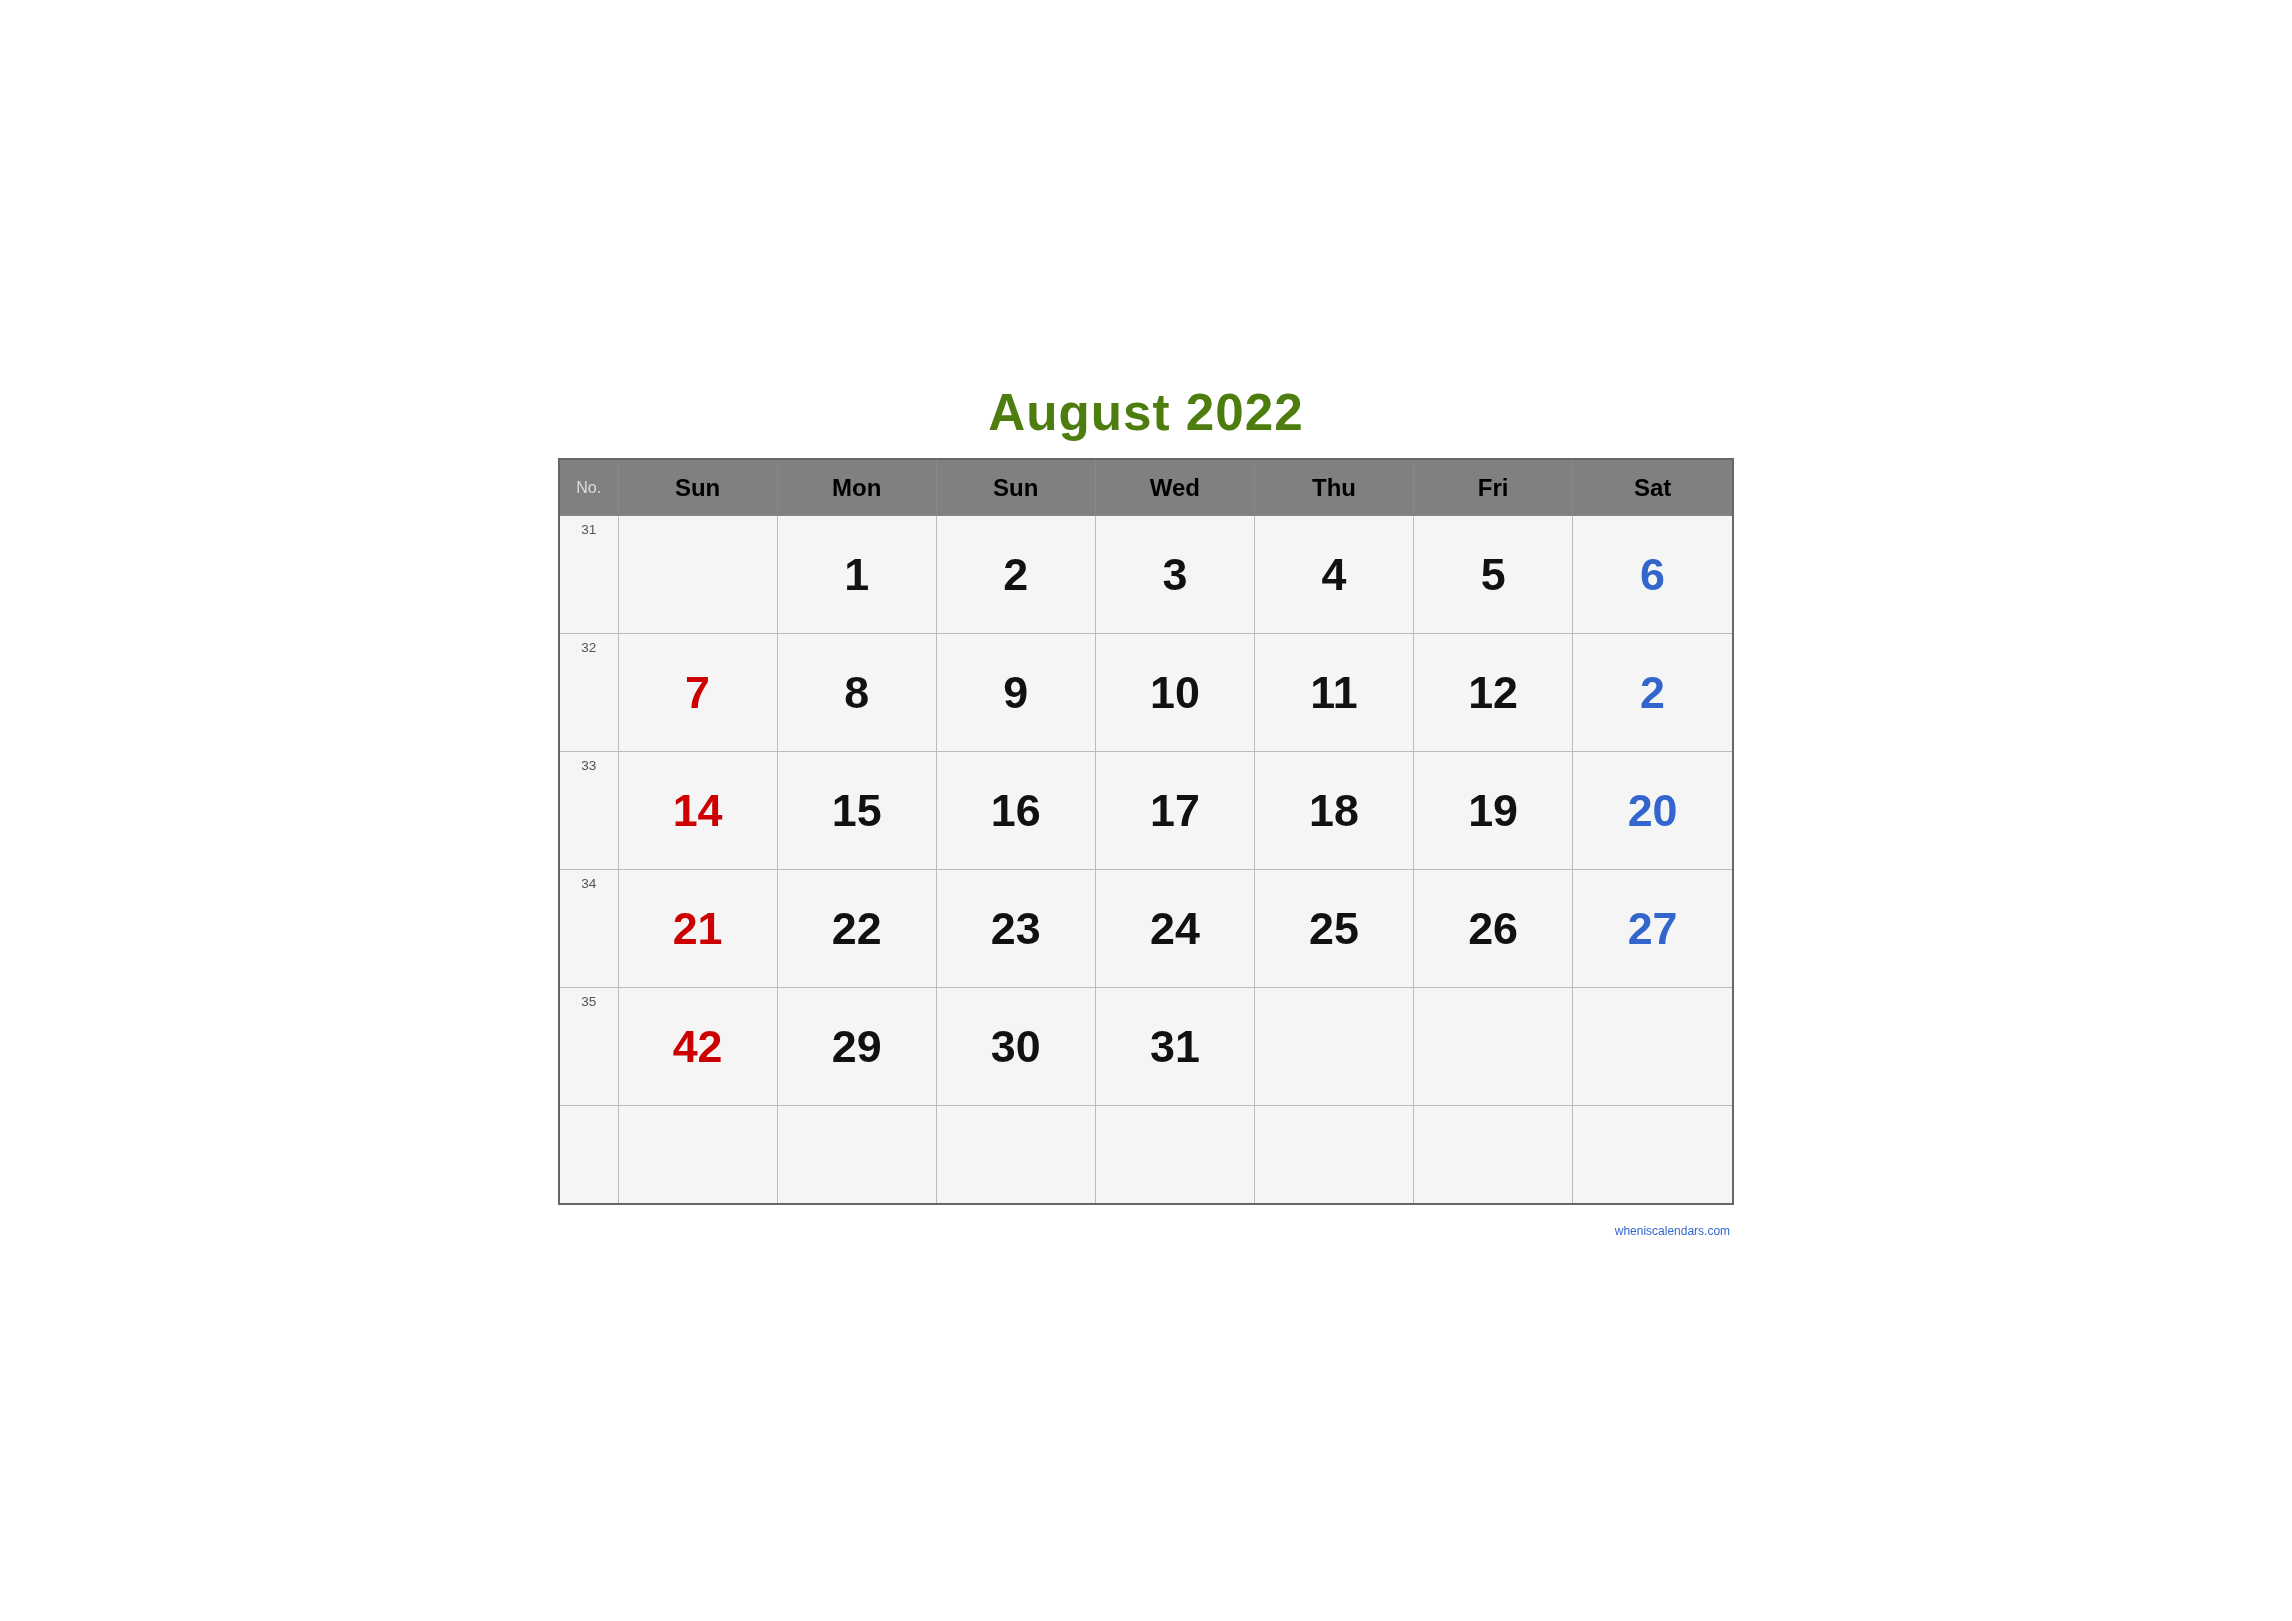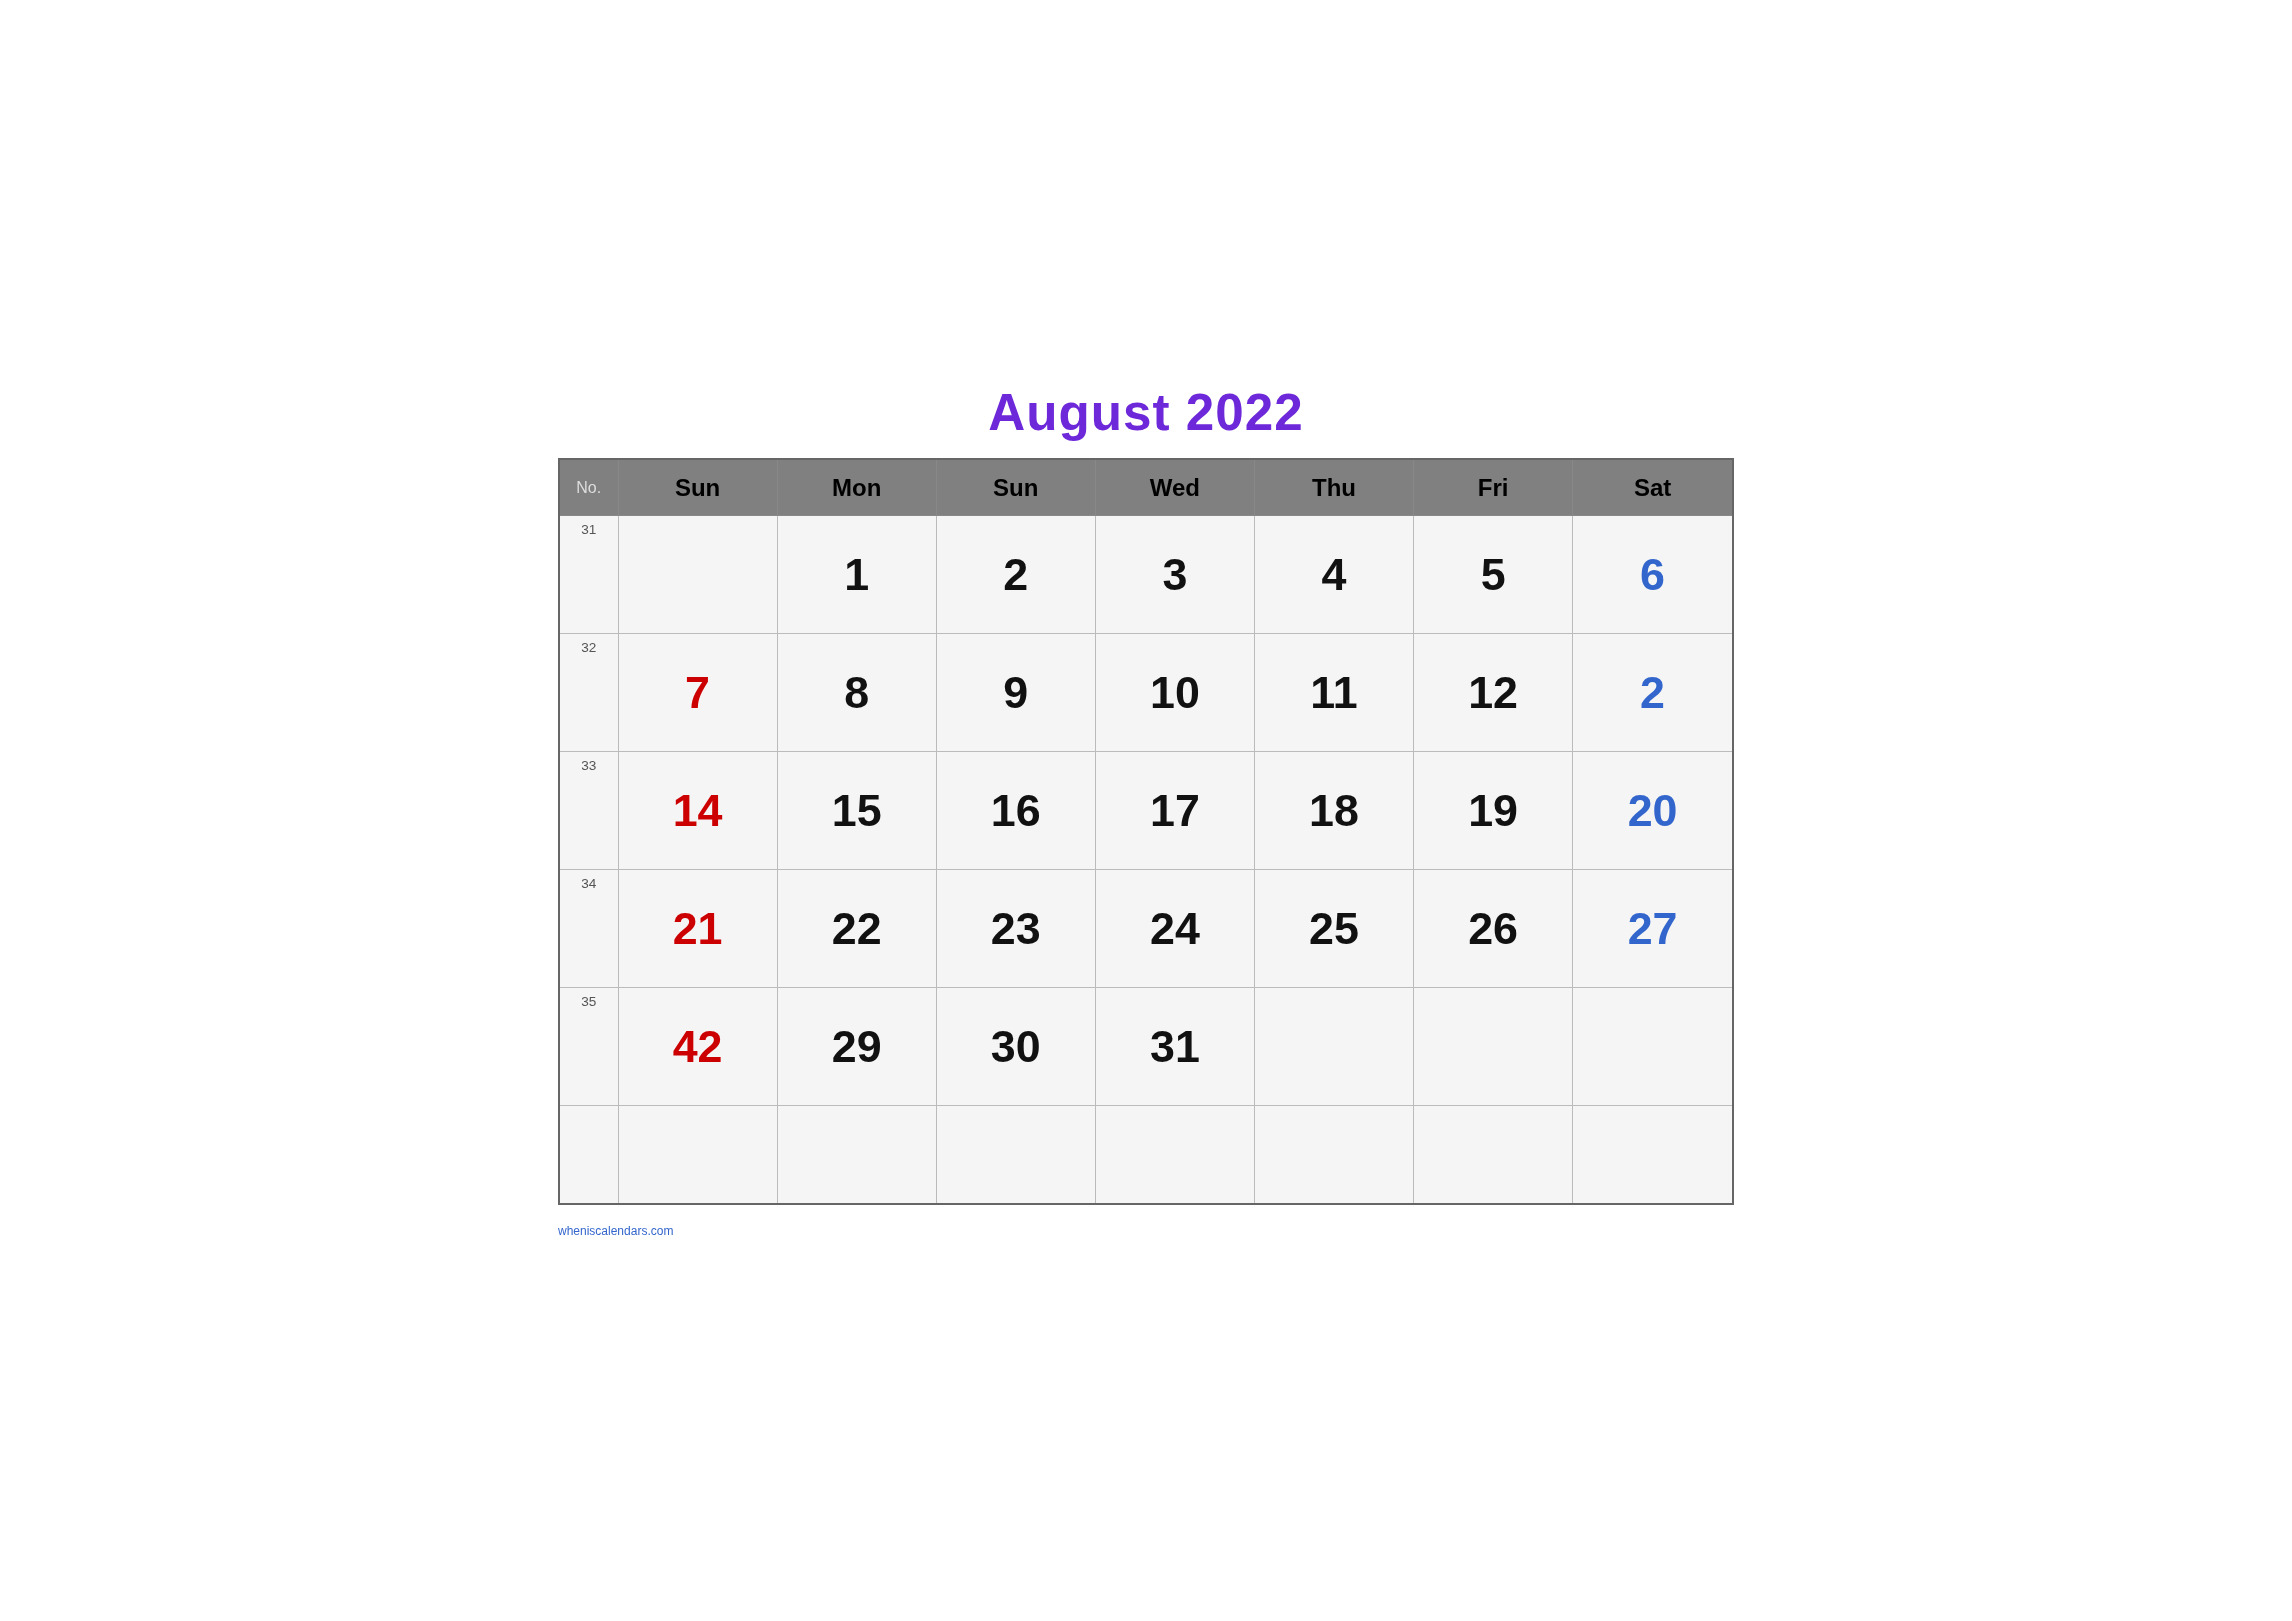--- a/index.html
+++ b/index.html
@@ -20,21 +20,21 @@
 
     .calendar-container {
       width: 100%;
       max-width: 1176px;
     }
 
     .calendar-title {
       text-align: center;
       font-size: 3.2em;
       font-weight: 900;
-      color: #6d28d9;
+      color: #4d7c0f;
       margin-bottom: 15.7px;
       font-family: Arial Black, Arial, sans-serif;
       letter-spacing: 1px;
     }
 
     .calendar-table {
       width: 100%;
       border-collapse: collapse;
       border: 2px solid #666;
     }
@@ -93,21 +93,21 @@
 
     .day-number.blue {
       color: #3366cc;
     }
 
     .empty-cell {
       background-color: #f0f0f0;
     }
 
     .watermark {
-      text-align: left;
+      text-align: right;
       font-size: 0.75em;
       color: #3366cc;
       margin-top: 19px;
       padding-right: 3.9px;
     }
 
     .last-row td {
       height: 98px;
     }
   </style>

